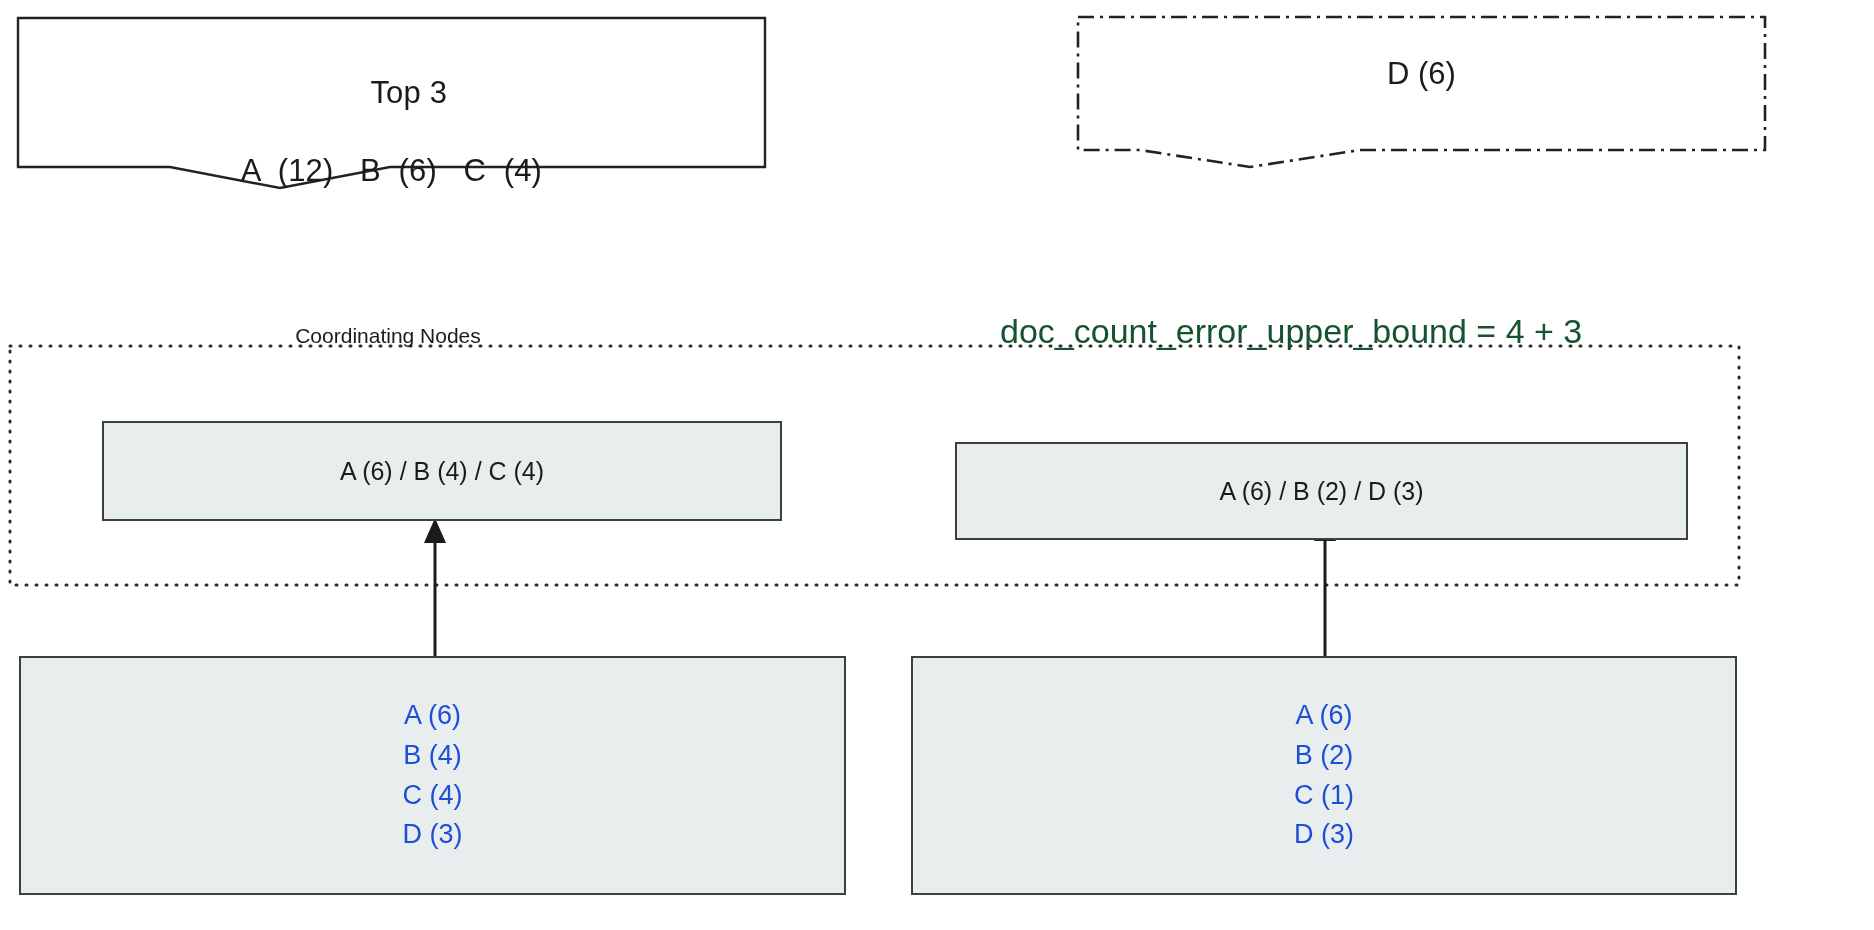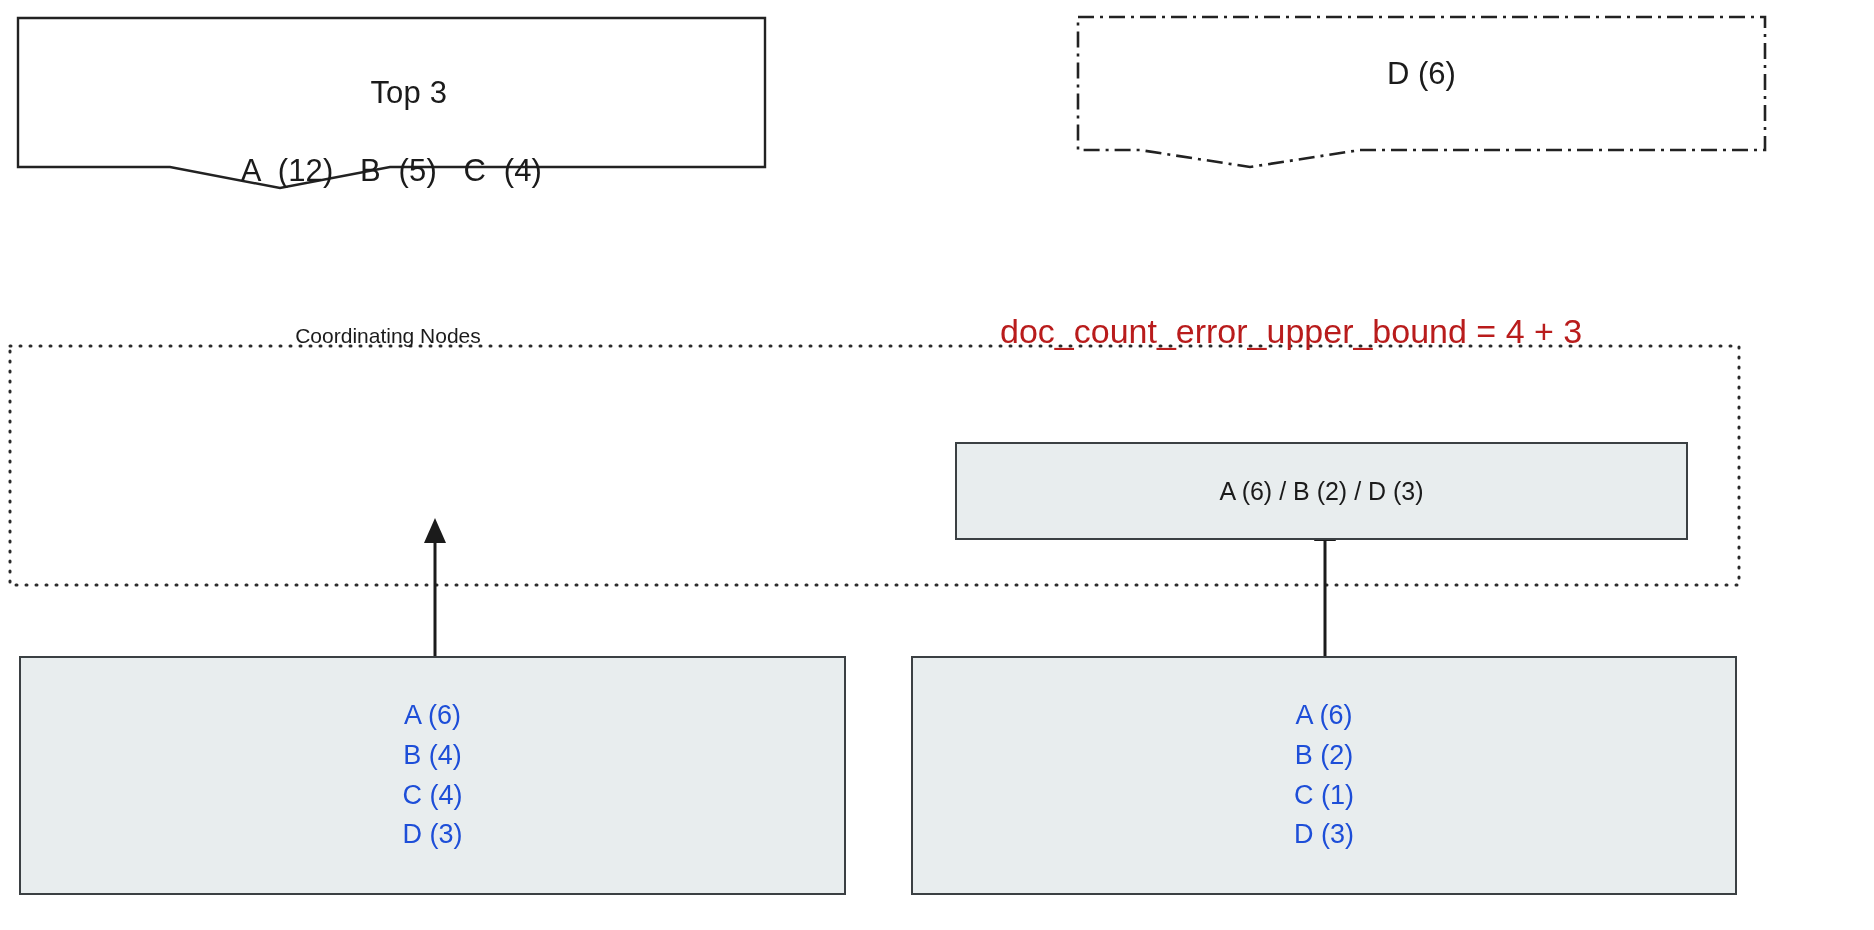--- a/index.html
+++ b/index.html
@@ -54,21 +54,21 @@
     width: 687px;
     text-align: center;
     font-size: 31px;
   }
 
   
   #formula-block {
     position: absolute;
     left: 1000px;
     top: 219px;
-    color: #b91c1c;
+    color: #14532d;
     font-size: 34px;
     line-height: 1.33;
     white-space: pre;
     text-align: center;
   }
   #formula-block div { display: block; }
 
   
   #coordinating-nodes-label {
     left: 208px;
@@ -134,32 +134,35 @@
     </g>
 
     <g>
       <line x1="1325" y1="656" x2="1325" y2="537" stroke="#1b1b1b" stroke-width="3"></line>
       <polygon points="1325,516 1314,541 1336,541" fill="#1b1b1b"></polygon>
     </g>
   </svg>
 
   <div class="txt" id="callout-top3-text">
     <span>Top 3</span>
-    <span class="line2">A  (12)   B  (5)   C  (4)</span>
+    <span class="line2">A  (12)   B  (6)   C  (4)</span>
   </div>
 
   <div class="txt" id="callout-d-text">D (6)</div>
 
   <div id="formula-block">
     <div>doc_count_error_upper_bound = 4 + 3</div>
     <div>sum_other_doc_count = 29 – 22 = 7</div>
   </div>
 
   <div class="txt" id="coordinating-nodes-label">Coordinating Nodes</div>
 
+  <div class="shard-result-box" id="coordinator-result-left">
+    <span>A (6) / B (4) / C (4)</span>
+  </div>
 
   <div class="shard-result-box" id="coordinator-result-right">
     <span>A (6) / B (2) / D (3)</span>
   </div>
 
   <div class="shard-data-box" id="shard-data-left">
     <span class="row">A (6)</span>
     <span class="row">B (4)</span>
     <span class="row">C (4)</span>
     <span class="row">D (3)</span>

